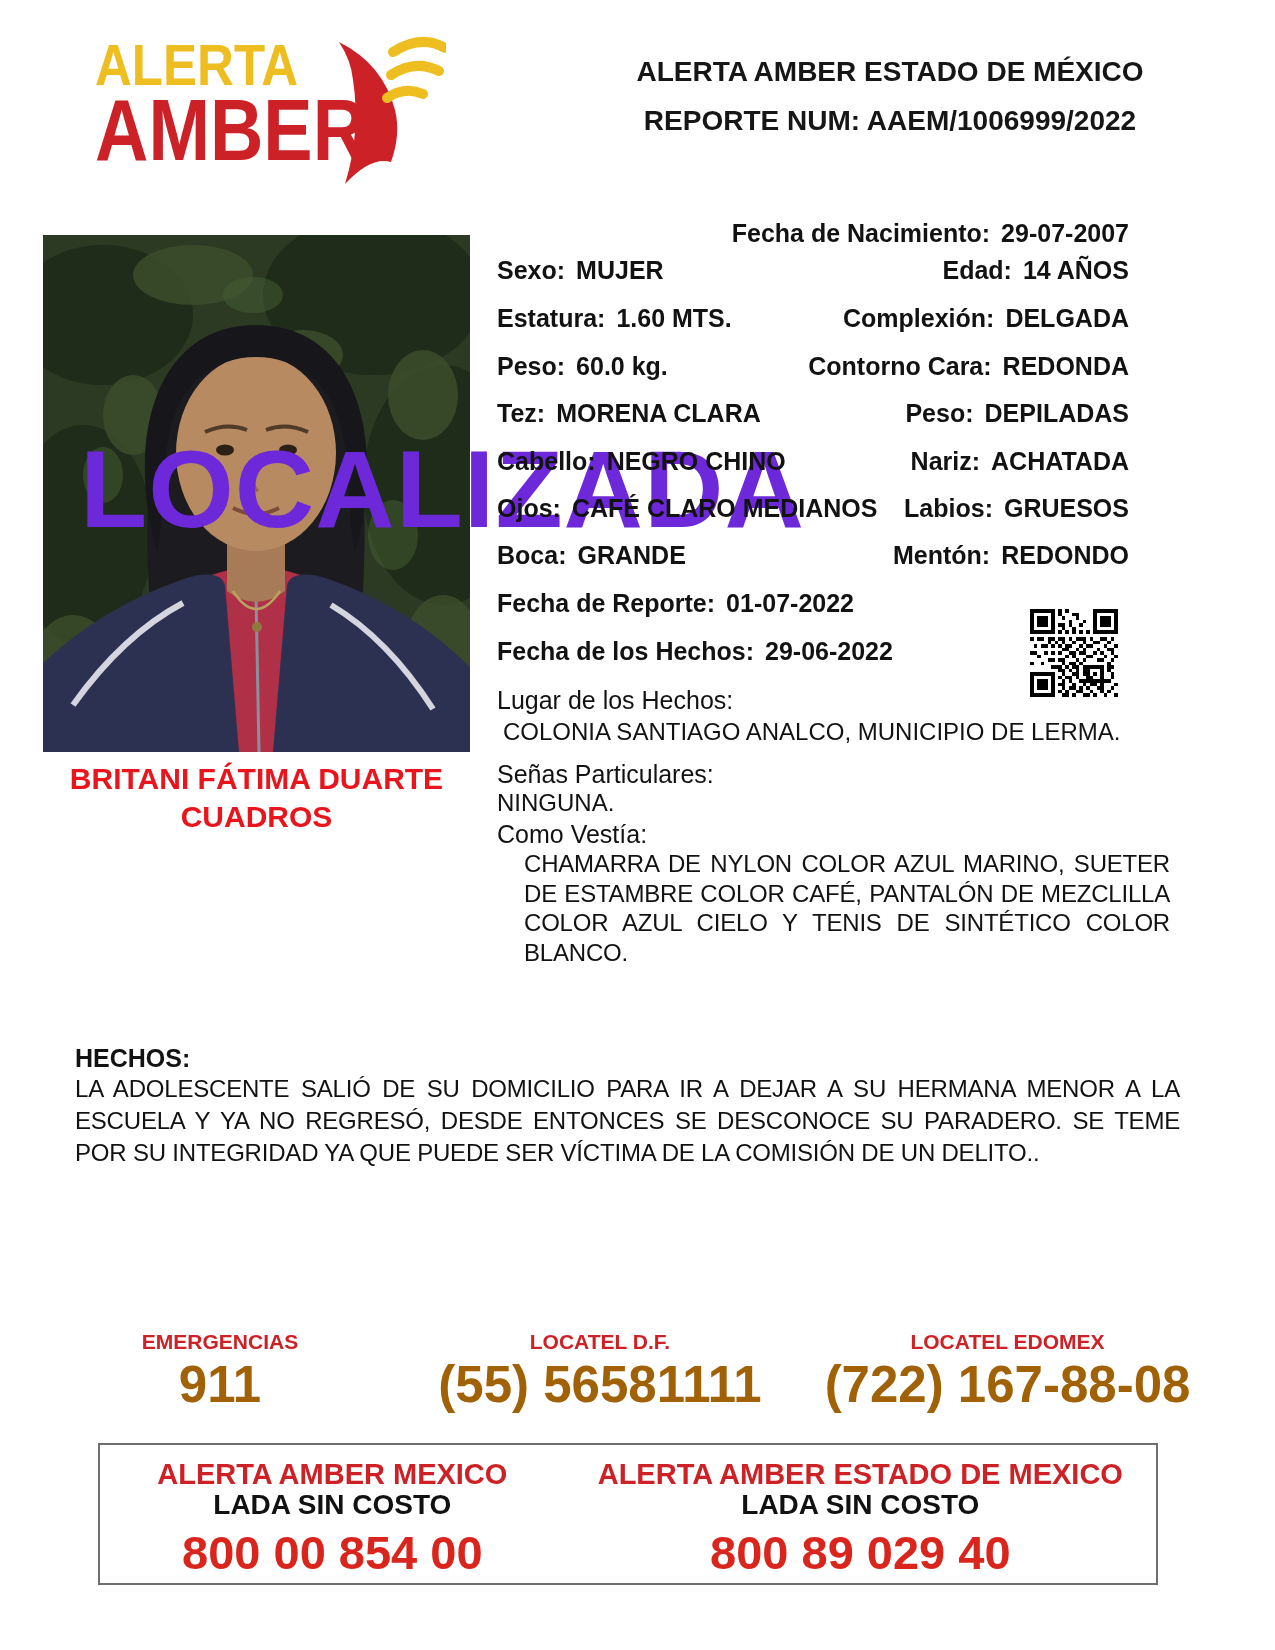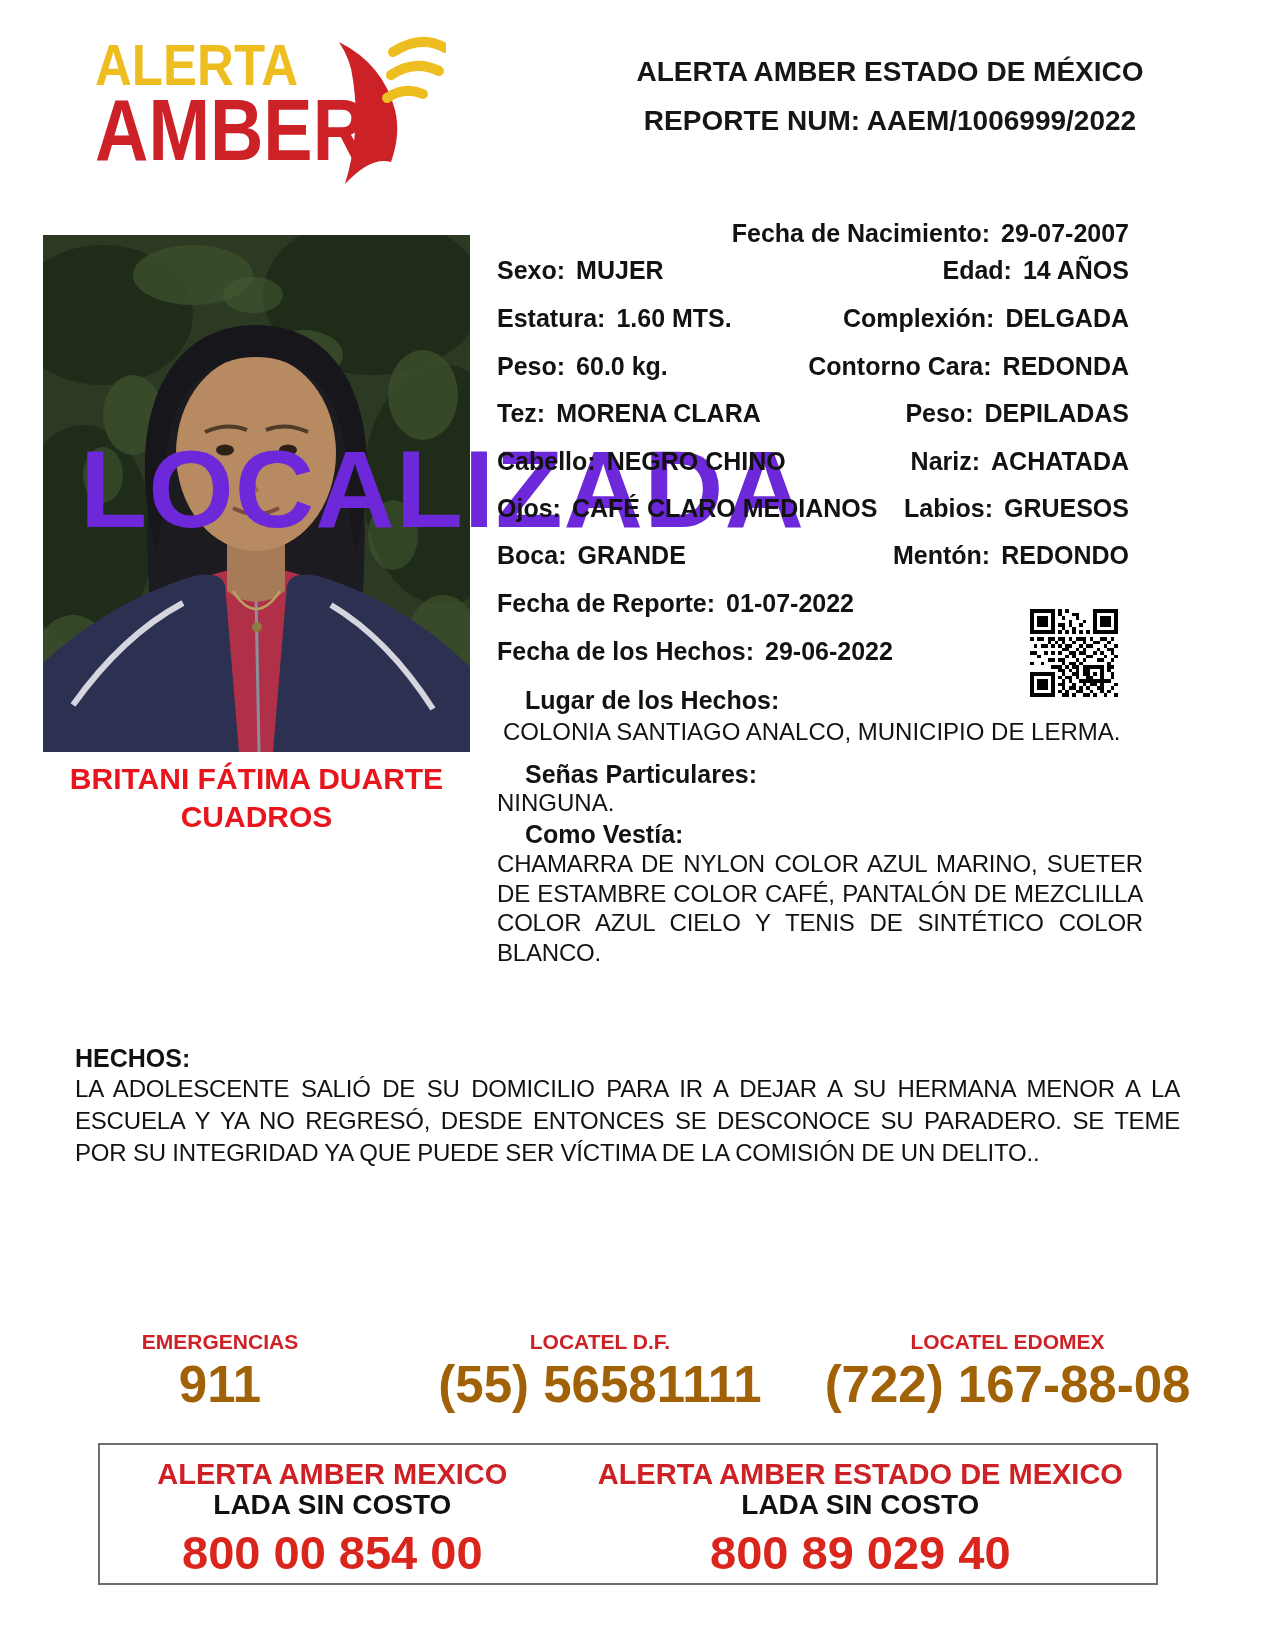--- a/index.html
+++ b/index.html
@@ -33,23 +33,23 @@
   
   .name { position:absolute; left:43px; top:760px; width:427px; z-index:2; text-align:center;
           color:#e8151c; font-weight:bold; font-size:30px; line-height:38px; }
 
   
   .details { position:absolute; left:497px; top:0; width:640px; height:960px; z-index:4; font-size:25px; }
   .drow { position:absolute; left:0; width:100%; font-weight:bold; white-space:nowrap; }
   .dl { position:absolute; left:0; }
   .dr { position:absolute; right:8px; }
   .val { margin-left:11px; }
-  .sec-label { position:absolute; left:0; font-weight:bold; font-size:25px; white-space:nowrap;margin-left:28px; }
+  .sec-label { position:absolute; left:0; font-weight:normal; font-size:25px; white-space:nowrap; }
   .sec-value { position:absolute; font-weight:normal; font-size:24px; }
-  .just { width:646px; text-align:justify; line-height:29.5px; letter-spacing:-0.2px; }
+  .just { width:646px; text-align:justify; line-height:29.5px; letter-spacing:-0.2px;margin-left:27px; }
 
   
   .qr { position:absolute; left:1030px; top:607px; width:88px; height:92px; z-index:4; }
 
   
   .hechos { position:absolute; left:75px; top:1044px; width:1105px; }
   .hechos-label { font-weight:bold; font-size:25px; }
   .hechos-body  { font-size:24px; line-height:32px; text-align:justify; letter-spacing:-0.2px; }
 
   

